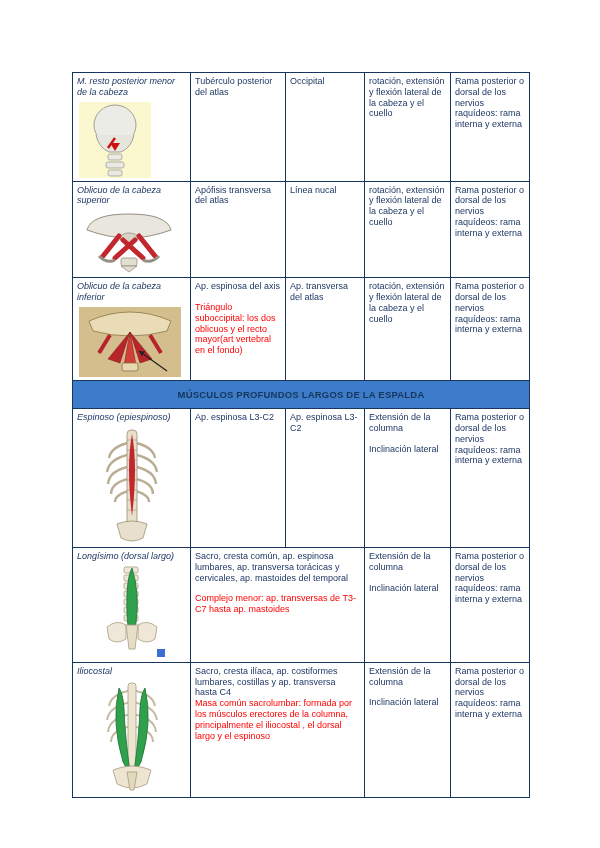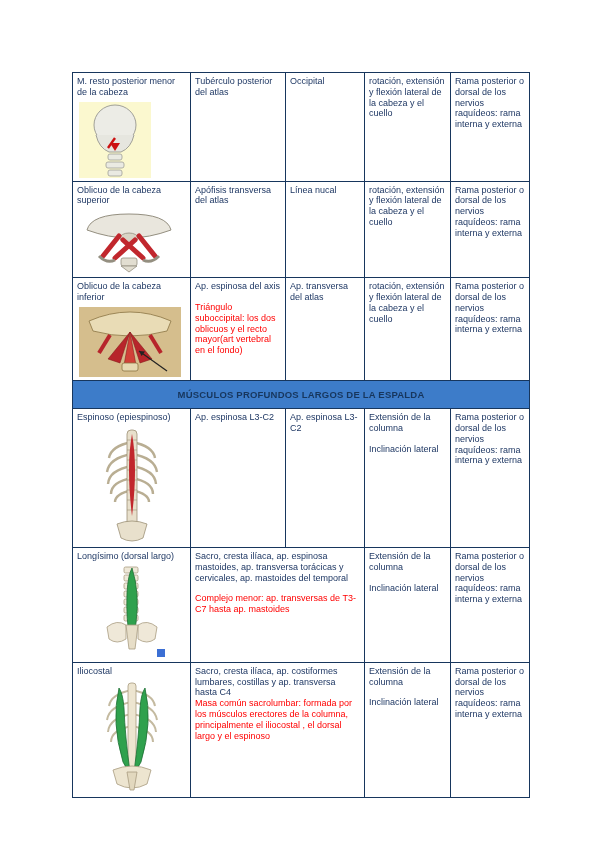--- a/index.html
+++ b/index.html
@@ -26,21 +26,21 @@
   tr.section-row td {
     height:17px;
     background:#3D7CC9;
     color:#17365D;
     font-weight:bold;
     text-align:center;
     font-size:9.5px;
     padding:8px;
     letter-spacing:0.2px;
   }
-  .mname { margin-bottom:3px; }
+  .mname { margin-bottom:3px;font-style:italic; }
   .note { color:#FF0000; }
   .gap { height:10px; }
   .illus { display:block; }
   .illus.center { margin:2px auto 0 auto; }
   .illus.left { margin:4px 0 0 2px; }
 </style>
 </head>
 <body>
 
 <div class="page">
@@ -184,21 +184,21 @@
             <rect x="31" y="50" width="14" height="6" rx="1.5"></rect>
           </g>
           <path d="M39 3 Q47 28 43 58 Q41 70 37 74 Q33 56 34 28 Q35 10 39 3 Z" fill="#2FA14D" stroke="#1D6F34" stroke-width="0.8"></path>
           <path d="M14 62 Q24 54 33 60 L33 74 Q24 80 16 74 Z" fill="#EFE8D8" stroke="#A89C80" stroke-width="0.8"></path>
           <path d="M64 62 Q54 54 45 60 L45 74 Q54 80 62 74 Z" fill="#EFE8D8" stroke="#A89C80" stroke-width="0.8"></path>
           <path d="M33 60 L45 60 L42 84 L36 84 Z" fill="#E7DEC8" stroke="#A89C80" stroke-width="0.8"></path>
           <rect x="64" y="84" width="8" height="8" fill="#3B6FD4"></rect>
         </svg>
       </td>
       <td colspan="2">
-        <div>Sacro, cresta ilíaca, ap. espinosa mastoides, ap. transversa torácicas y cervicales, ap. mastoides del temporal</div>
+        <div>Sacro, cresta común, ap. espinosa lumbares, ap. transversa torácicas y cervicales, ap. mastoides del temporal</div>
         <div class="gap"></div>
         <div class="note">Complejo menor: ap. transversas de T3-C7 hasta ap. mastoides</div>
       </td>
       <td>
         <div>Extensión de la columna</div>
         <div class="gap"></div>
         <div>Inclinación lateral</div>
       </td>
       <td><span>Rama posterior o dorsal de los nervios raquídeos: rama interna y externa</span></td>
     </tr>

